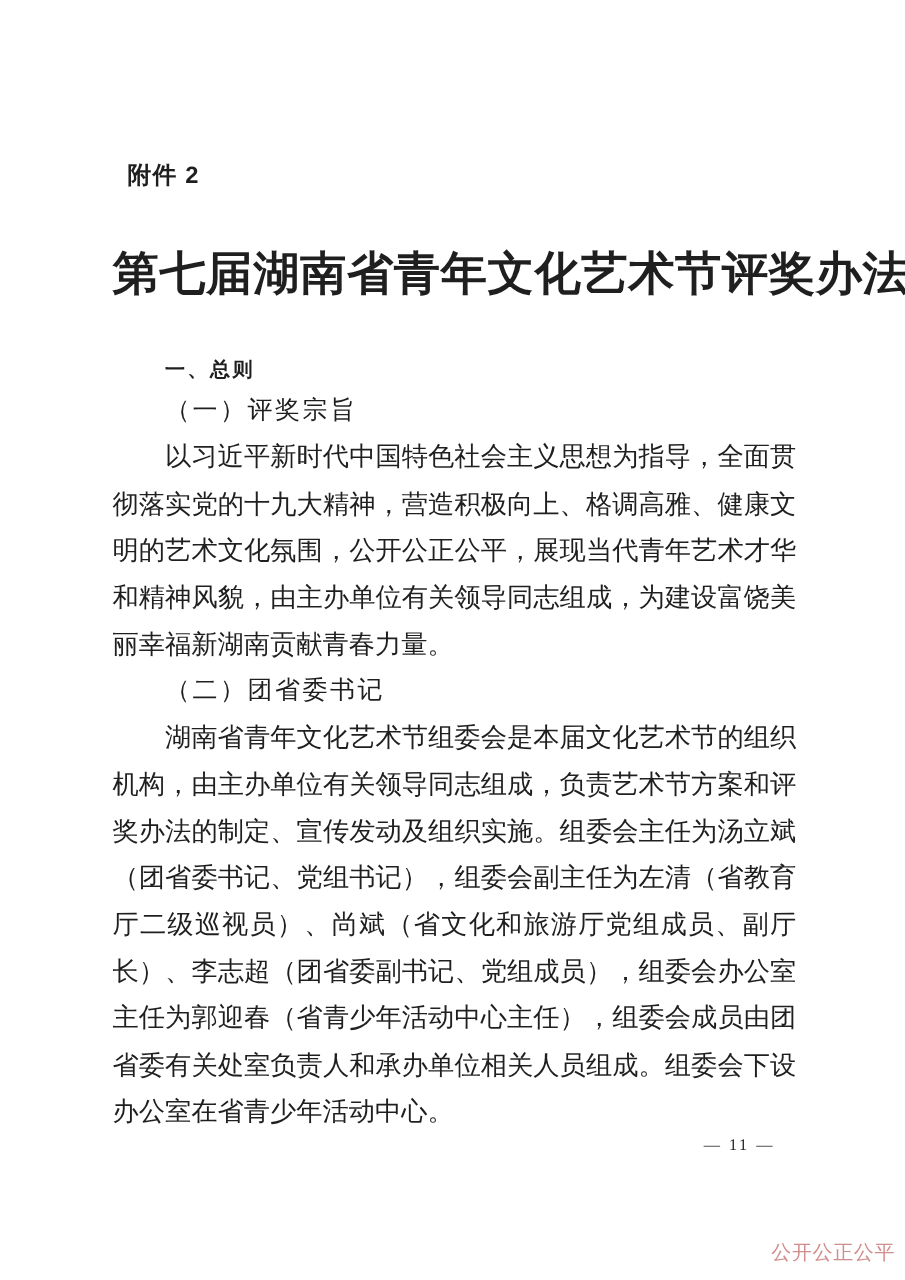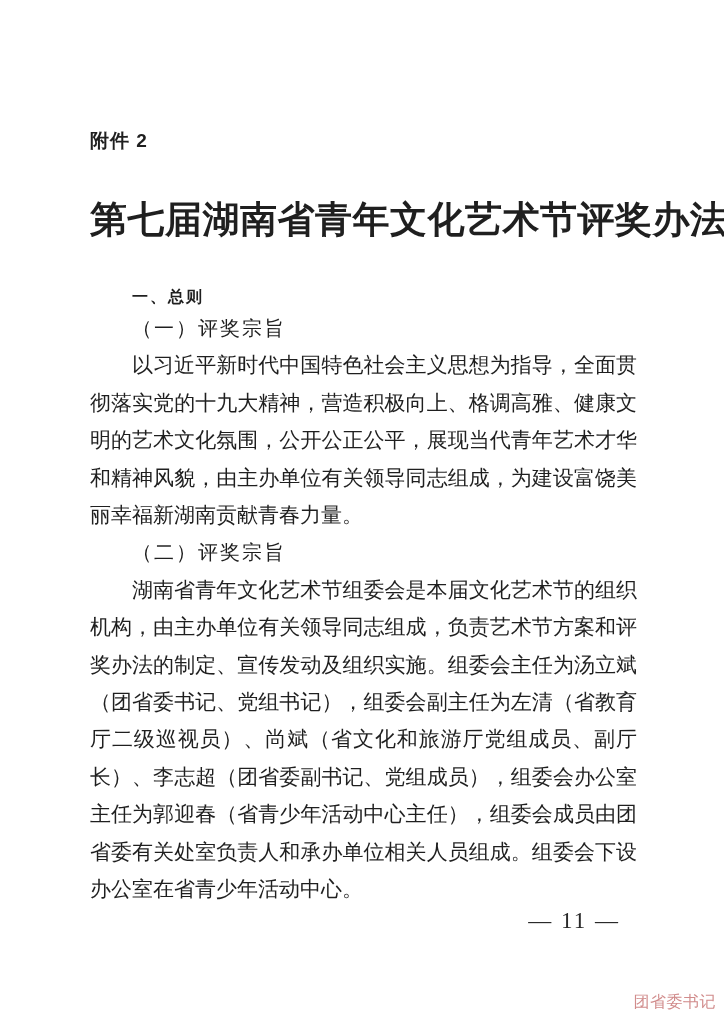--- a/index.html
+++ b/index.html
@@ -21,20 +21,21 @@
     top: 130px;
     left: 90px;
     width: 547px;
   }
   .attachment-label {
     font-family: "Liberation Sans", "DejaVu Sans", sans-serif;
     font-weight: bold;
     font-size: 19px;
     line-height: 22px;
     letter-spacing: 1px;
+    margin-left: 12px;
   }
   .doc-title {
     margin-top: 50px;
     font-family: "Liberation Serif", "DejaVu Serif", serif;
     font-weight: bold;
     font-size: 37px;
     line-height: 36px;
     text-align: center;
     letter-spacing: 0.5px;
     white-space: nowrap;
@@ -63,21 +64,21 @@
     text-align: justify;
     text-justify: inter-character;
     text-indent: 2em;
     word-break: break-all;
   }
   .page-number {
     position: absolute;
     top: 908px;
     right: 104px;
     font-family: "Liberation Serif", "DejaVu Serif", serif;
-    font-size: 23px;
+    font-size: 13px;
     letter-spacing: 2px;
     color: #2a2a2a;
   }
   .watermark {
     position: absolute;
     right: 8px;
     top: 992px;
     font-family: "Liberation Sans", "DejaVu Sans", sans-serif;
     font-size: 16px;
     color: #d18c8c;
@@ -95,22 +96,22 @@
     <div class="doc-title">第七届湖南省青年文化艺术节评奖办法</div>
 
     <div class="section-heading">一、总则</div>
 
     <div class="subsection">
       <div class="subsection-heading">（一）评奖宗旨</div>
       <p class="body-paragraph">以习近平新时代中国特色社会主义思想为指导，全面贯彻落实党的十九大精神，营造积极向上、格调高雅、健康文明的艺术文化氛围，公开公正公平，展现当代青年艺术才华和精神风貌，由主办单位有关领导同志组成，为建设富饶美丽幸福新湖南贡献青春力量。</p>
     </div>
 
     <div class="subsection">
-      <div class="subsection-heading">（二）评奖宗旨</div>
+      <div class="subsection-heading">（二）团省委书记</div>
       <p class="body-paragraph">湖南省青年文化艺术节组委会是本届文化艺术节的组织机构，由主办单位有关领导同志组成，负责艺术节方案和评奖办法的制定、宣传发动及组织实施。组委会主任为汤立斌（团省委书记、党组书记），组委会副主任为左清（省教育厅二级巡视员）、尚斌（省文化和旅游厅党组成员、副厅长）、李志超（团省委副书记、党组成员），组委会办公室主任为郭迎春（省青少年活动中心主任），组委会成员由团省委有关处室负责人和承办单位相关人员组成。组委会下设办公室在省青少年活动中心。</p>
     </div>
 
   </div>
 
   <div class="page-number">— 11 —</div>
 
-  <div class="watermark">团省委书记</div>
+  <div class="watermark">公开公正公平</div>
 </div>
 
 </body></html>

